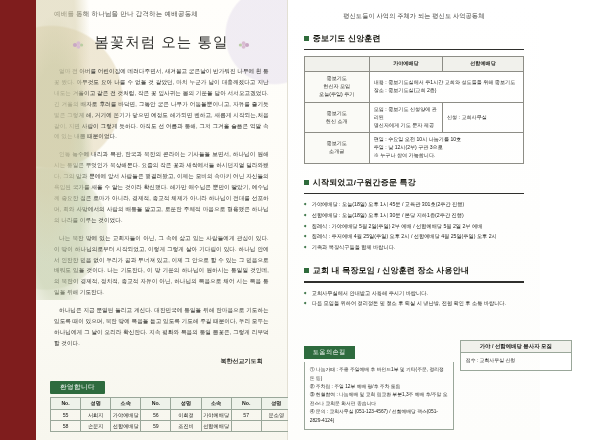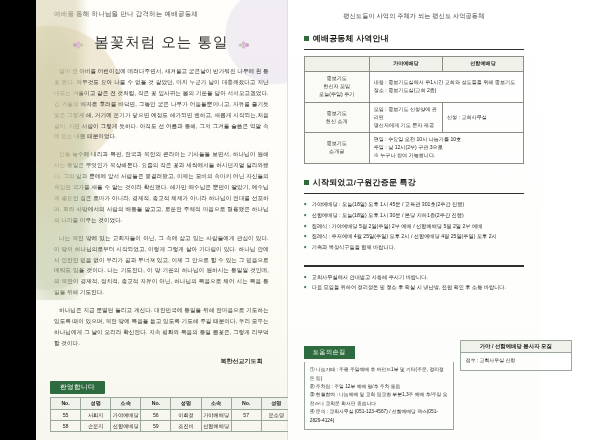--- a/index.html
+++ b/index.html
@@ -8,21 +8,21 @@
     background:#ffffff;
     font-family:"Liberation Sans", sans-serif;
     color:#1a1a1a;
     overflow:hidden;
   }
   .page{
     position:relative;
     width:540px;height:440px;
     box-sizing:border-box;
     display:flex;
-    background:#000000;
+    background:#7f1d1d;
     padding-left:36px;
   }
   
   .left{
     position:relative;
     width:300px;height:440px;
     box-sizing:border-box;
     padding:10px 14px 8px 14px;
     background:
       radial-gradient(circle at 6% 22%, rgba(236,228,206,.85) 0 70px, rgba(236,228,206,0) 72px),
@@ -227,21 +227,21 @@
       </table>
     </div>
   </div>
 
   <div class="right">
     <div class="right-head">평신도들이 사역의 주체가 되는 평신도 사역공동체</div>
 
     <div class="sec">
       <div class="sec-title">
         <span class="bullet"></span>
-        <span>예배공동체 사역안내</span>
+        <span>중보기도 신앙훈련</span>
       </div>
       <div class="sec-rule"></div>
       <table class="info">
         <thead>
           <tr>
             <th class="c-label"></th>
             <th>가야예배당</th>
             <th style="width:72px">선함예배당</th>
           </tr>
         </thead>
@@ -280,20 +280,24 @@
       <ul class="ul">
         <li>가야예배당 : 오늘(18일) 오후 1시 45분 / 교육관 301호(2주간 진행)</li>
         <li>선함예배당 : 오늘(18일) 오후 1시 30분 / 본당 지하1층(2주간 진행)</li>
         <li>침례식 : 가야예배당 5월 2일(주일) 2부 예배 / 선함예배당 5월 2일 2부 예배</li>
         <li>침례식 : 주저예배 4월 25일(주일) 오후 2시 / 선함예배당 4월 25일(주일) 오후 2시</li>
         <li>기족과 목장식구들을 함께 바랍니다.</li>
       </ul>
     </div>
 
     <div class="sec">
+      <div class="sec-title">
+        <span class="bullet"></span>
+        <span>교회 내 목장모임 / 신앙훈련 장소 사용안내</span>
+      </div>
       <div class="sec-rule"></div>
       <ul class="ul">
         <li>교회사무실에서 안내받고 사용해 주시기 바랍니다.</li>
         <li>다음 모임을 위하여 정리정돈 및 청소 후 퇴실 시 냉난방, 전원 확인 후 소등 바랍니다.</li>
       </ul>
     </div>
 
     <div class="help-wrap">
       <div class="help-box">
         <span class="help-title">도움의손길</span>

